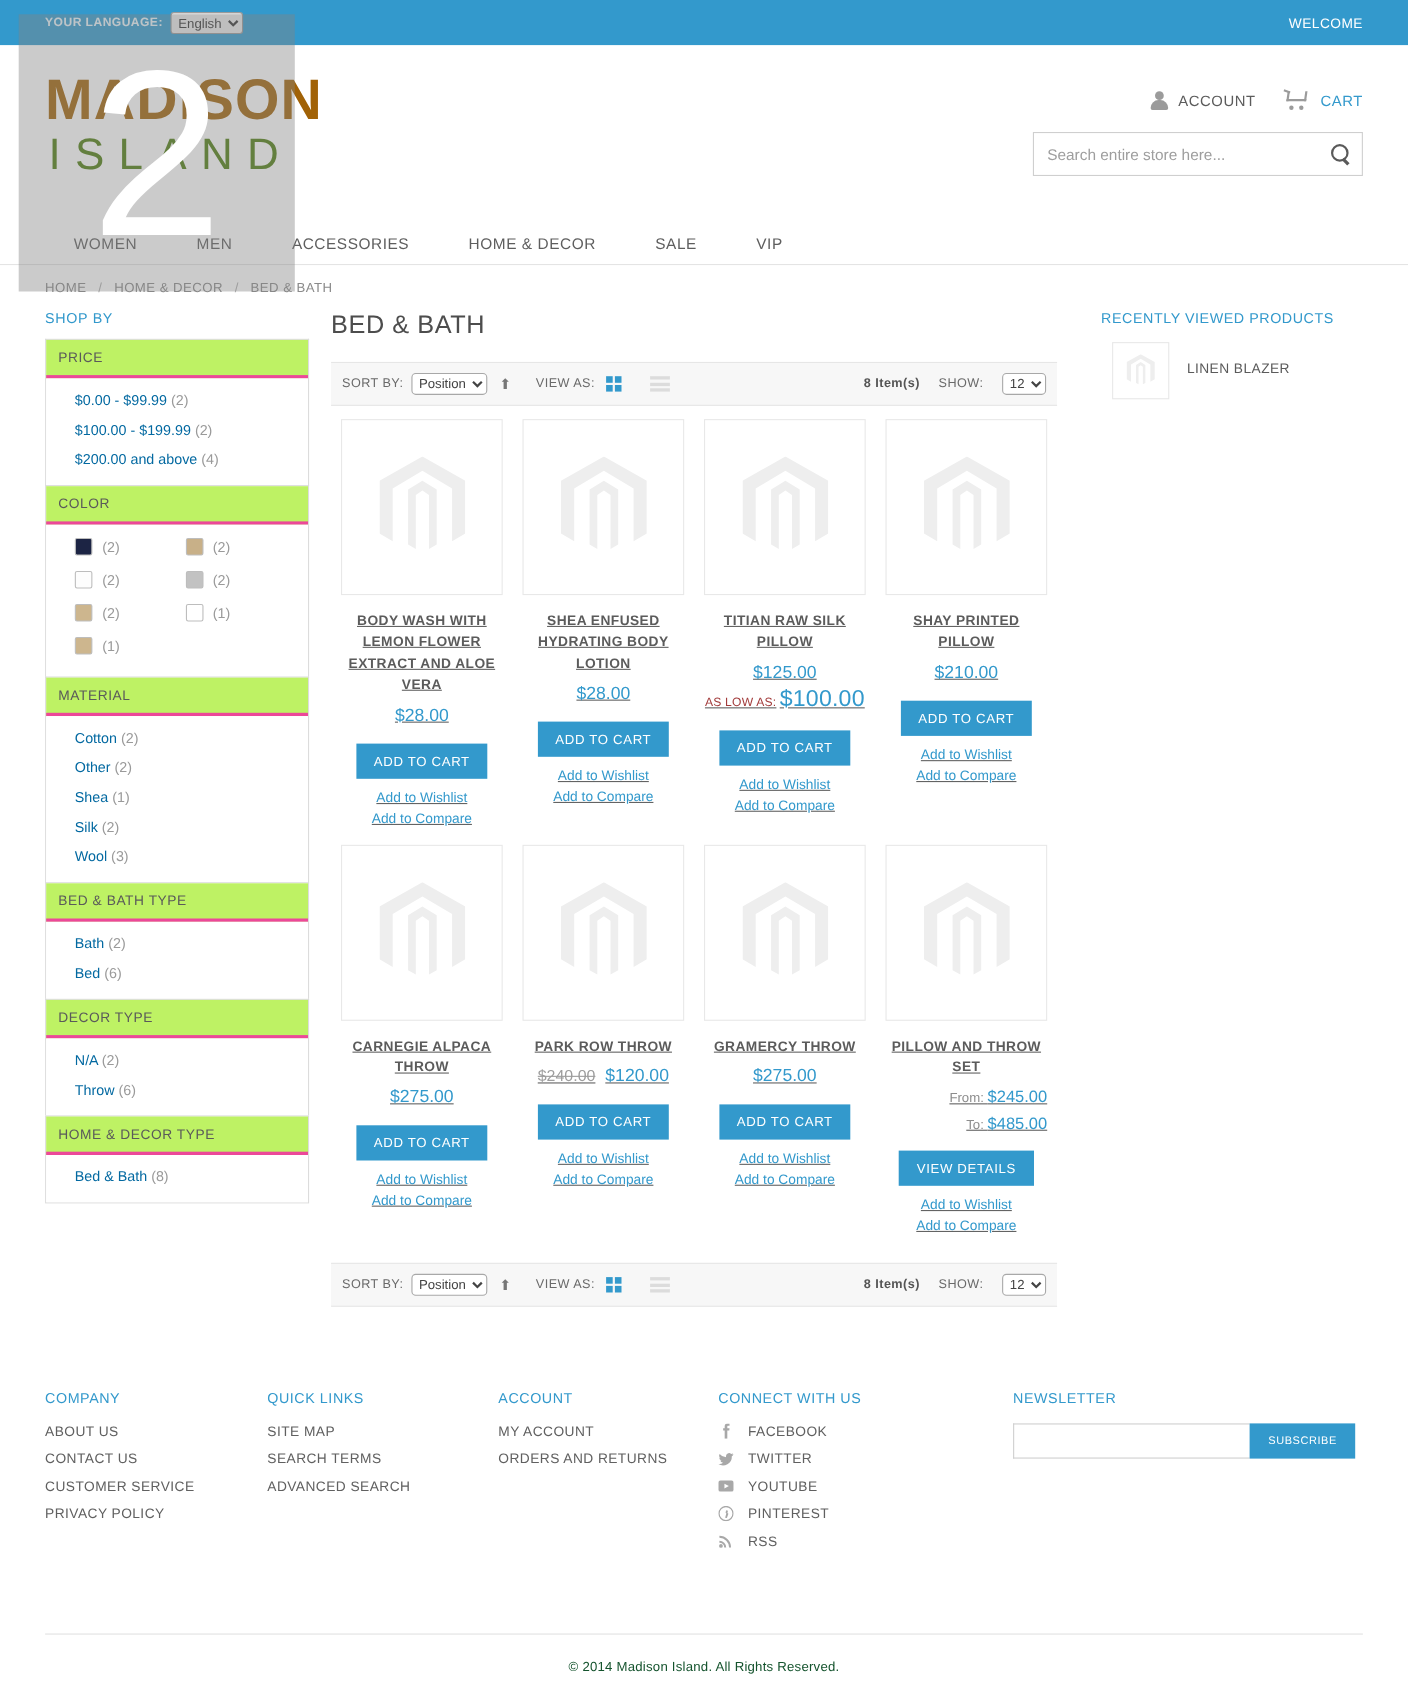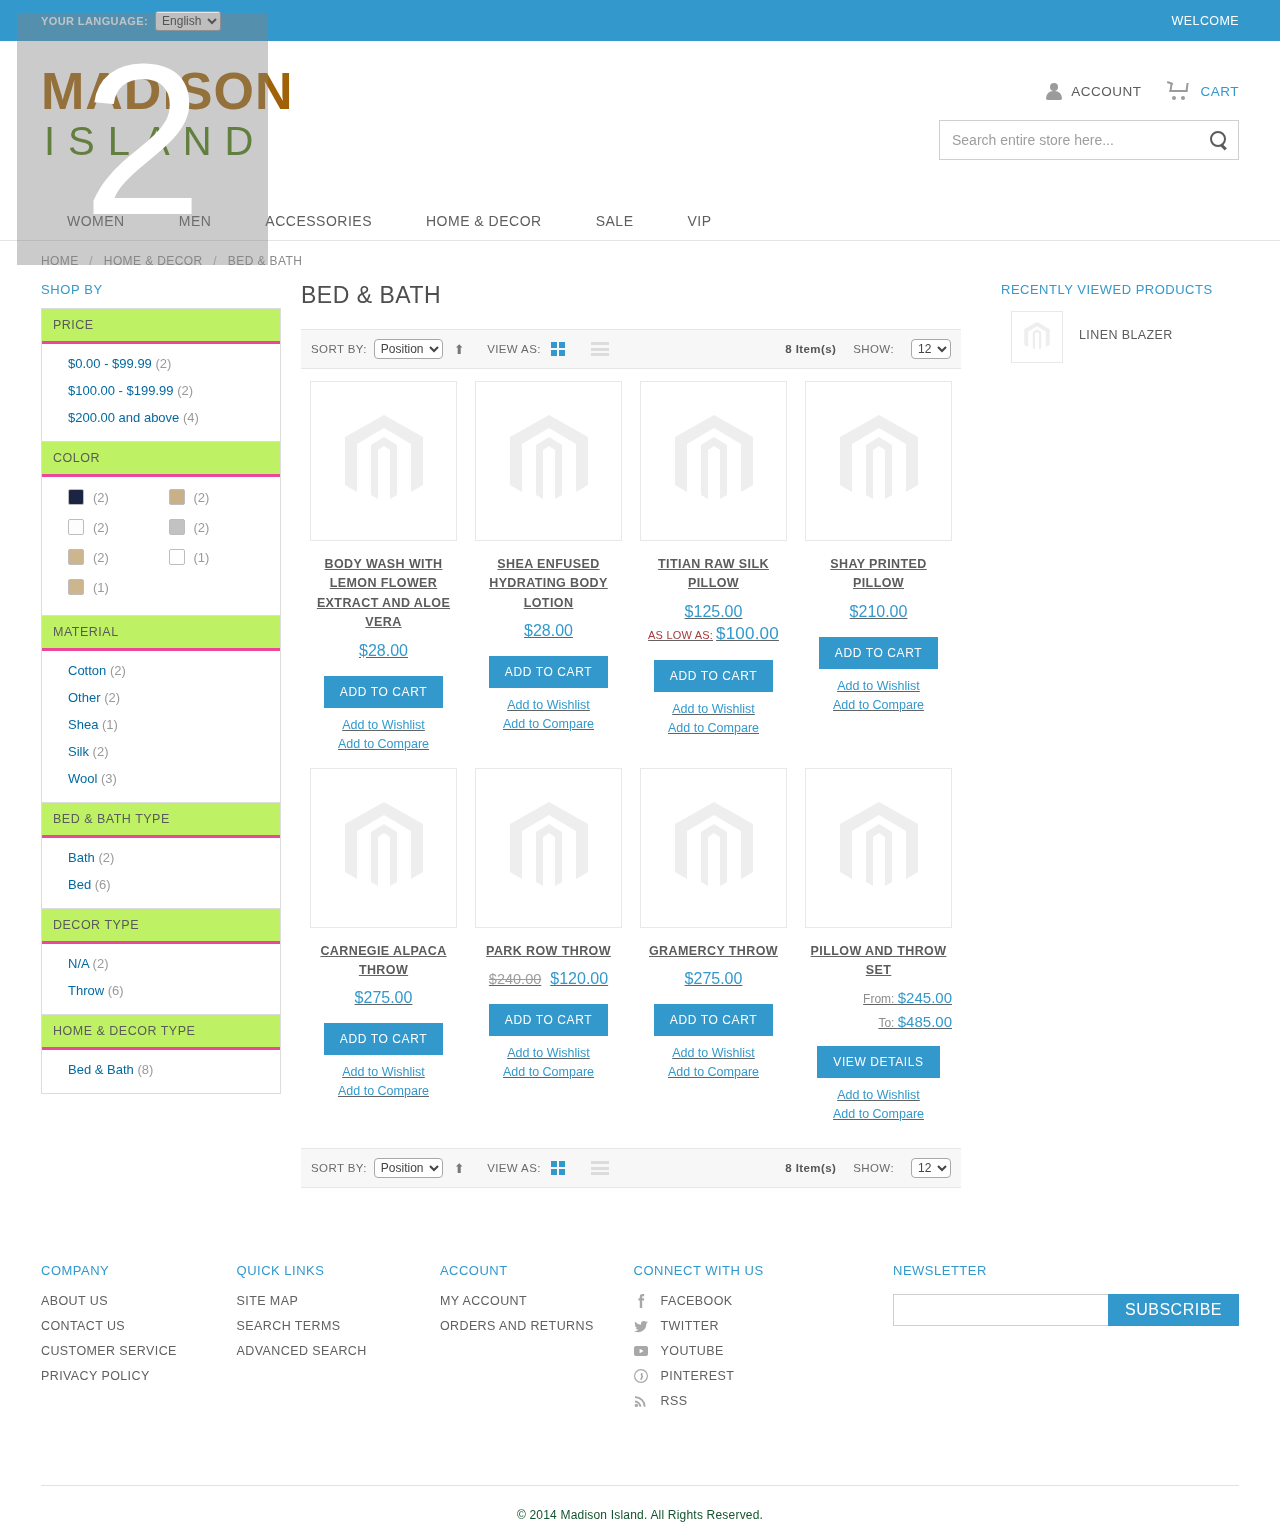--- a/index.html
+++ b/index.html
@@ -153,21 +153,21 @@
   }
   .mlogo { width:78px; height:92px; opacity:1; }
   .pname {
     margin:14px 0 0 0; font-size:12.5px; letter-spacing:.4px;
     color:#5b5b5b; text-transform:uppercase; line-height:1.55;
   }
   .pname a { color:#5b5b5b; }
   .pprice { margin-top:9px; font-size:16px; color:#3399cc; }
   .pprice .old { color:#9d9d9d; text-decoration:line-through; margin-right:9px; font-size:14.5px; }
   .aslow { margin-top:3px; font-size:11px; color:#a23b3b; letter-spacing:.2px; }
-  .aslow b { color:#3399cc; font-size:17px; font-weight:normal; margin-left:3px; }
+  .aslow b { color:#3399cc; font-size:21px; font-weight:normal; margin-left:3px; }
   .tier { margin-top:7px; font-size:12px; color:#8d8d8d;text-align:right; }
   .tier b { color:#3399cc; font-size:15px; font-weight:normal; }
   .btn-cart {
     margin-top:16px; display:inline-block; background:#3399cc; color:#fff;
     border:none; font-family:"Liberation Sans", sans-serif;
     font-size:12px; letter-spacing:.6px; padding:9px 16px; cursor:pointer;
     text-transform:uppercase;
   }
   .plinks { margin-top:10px; }
   .plinks a { display:block; color:#3399cc; font-size:12.5px; margin-bottom:5px; }
@@ -190,21 +190,21 @@
   .fcol li { list-style:none; margin-bottom:11px; font-size:12.5px; letter-spacing:.4px; }
   .fcol li a { color:#606060; text-transform:uppercase; }
   .social li { display:flex; align-items:center; gap:13px; }
   .sic { width:14px; height:14px; flex:none; color:#9b9b9b; }
   .news-form { display:flex; height:32px; }
   .news-form input {
     width:215px; border:1px solid #cfcfcf; border-right:none; outline:none;
     font-family:"Liberation Sans", sans-serif; font-size:13px; padding:0 8px;
   }
   .news-form button {
-    background:#3399cc; color:#fff; border:none; font-size:16px;
+    background:#3399cc; color:#fff; border:none; font-size:10px;
     letter-spacing:.5px; padding:0 17px; cursor:pointer;
     font-family:"Liberation Sans", sans-serif; text-transform:uppercase;
   }
   .copyrule { margin:66px 41px 0 41px; border-top:1px solid #e2e2e2; }
   .copy { text-align:center; color:#14532d; font-size:12px; padding-top:22px; letter-spacing:.2px; }
 
   
   .overlay {
     position:absolute; left:17px; top:13px; width:251px; height:252px;
     background:rgba(130,130,130,0.42);

